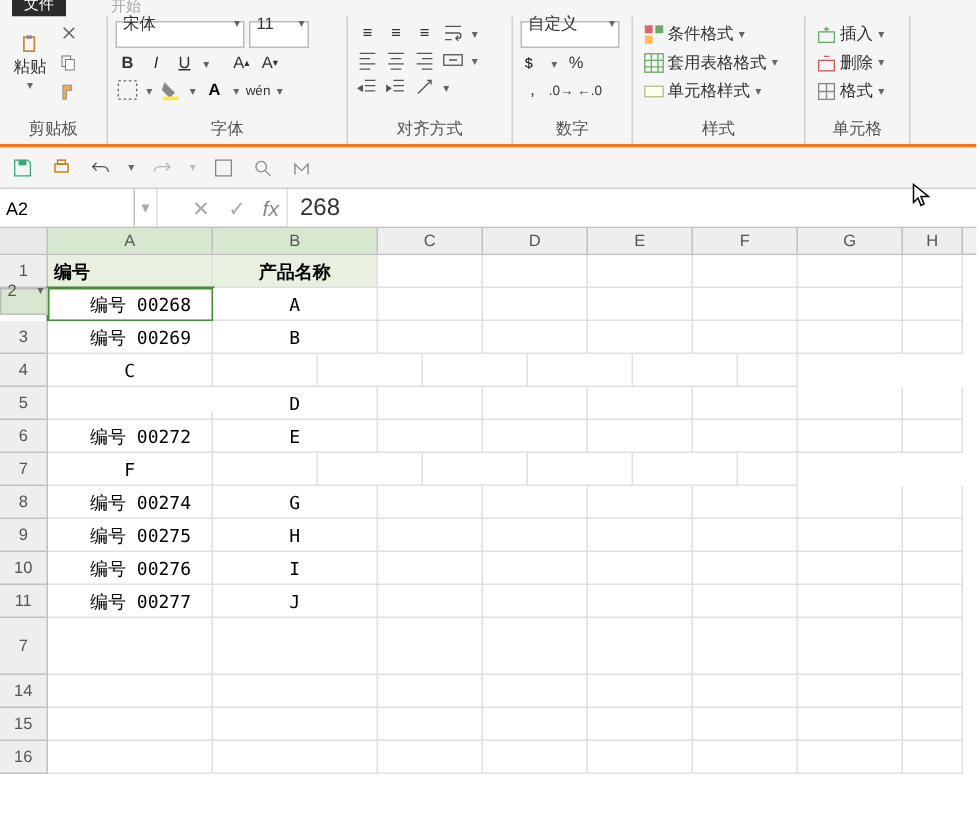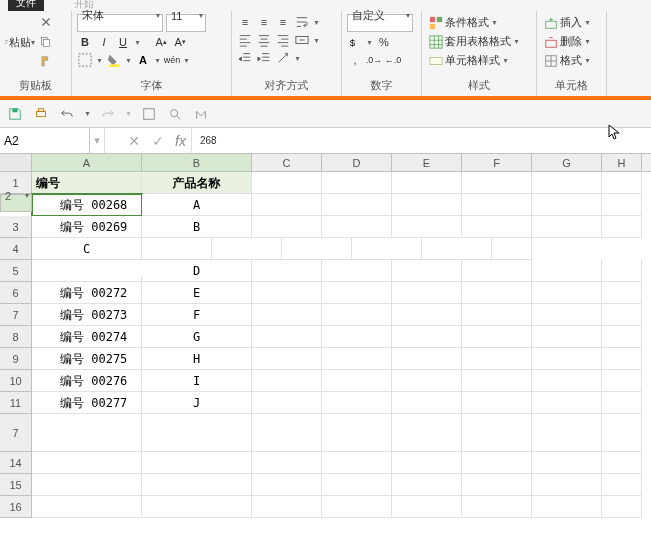--- a/index.html
+++ b/index.html
@@ -1,39 +1,39 @@
 <!DOCTYPE html>
 <html><head>
 <meta charset="utf-8">
 <style>
 *{box-sizing:border-box;margin:0;padding:0;font-family:Arial,"Microsoft YaHei",sans-serif;font-size:11px;-webkit-user-select:none;user-select:none}
 body{background:#fff;width:651px;height:560px;overflow:hidden;color:#333}
-.ribbon{background:#f5f5f5;border-bottom:4px solid #f97316}
+.ribbon{background:#f5f5f5;border-bottom:2px solid #f97316}
 .tabs{height:11px;background:#f5f5f5;display:flex;gap:30px;padding-left:8px;align-items:flex-end;overflow:hidden}
 .tabs span{color:#aaa;font-size:10px}
 .tabs .active{background:#2b2b2b;color:#fff;padding:1px 8px}
 .panel{display:flex;height:85px}
 .grp{border-right:1px solid #d0d0d0;display:flex;flex-direction:column;justify-content:space-between;padding:3px 5px 2px}
 .grp-body{flex:1;display:flex;flex-direction:column;gap:2px}
 .grp-lab{text-align:center;font-size:11px;color:#555;padding:1px 0}
 .row{display:flex;align-items:center;gap:3px}
 .ico{display:inline-flex;align-items:center;justify-content:center;width:16px;height:16px;border:1px solid transparent;cursor:default}
 .dd{width:7px;font-size:8px;color:#666;display:inline-block;text-align:center}
 .sel{border:1px solid #bbb;background:#fff;height:18px;padding:0 14px 15px 4px;font-size:11px;position:relative;display:inline-flex;align-items:center}
 .sel::after{content:"▾";position:absolute;right:2px;font-size:8px;color:#666}
-.big{width:30px;height:40px;display:flex;flex-direction:row;align-items:center;justify-content:center}
+.big{width:30px;height:40px;display:flex;flex-direction:column;align-items:center;justify-content:center}
 .txt{font-size:11px;color:#333;white-space:nowrap}
 .styline{display:flex;align-items:center;gap:2px;font-size:11px;color:#333;cursor:default;padding:1px 2px}
 .qat{height:28px;background:#f5f5f5;border-bottom:1px solid #d0d0d0;display:flex;align-items:center;gap:8px;padding:0 6px}
 .qi{width:18px;height:18px;display:inline-flex;align-items:center;justify-content:center;color:#555;cursor:default}
 .fbar{height:26px;border-bottom:1px solid #c0c0c0;display:flex;align-items:stretch}
 .nbox{width:90px;border-right:1px solid #c0c0c0;display:flex;align-items:center;padding:0 4px;background:#fff}
 .nbox input{border:none;outline:none;width:100%;font-size:12px}
 .fx{width:22px;display:flex;align-items:center;justify-content:center;color:#888;font-style:italic;font-size:14px;border-right:1px solid #e0e0e0}
-.fm{flex:1;display:flex;align-items:center;padding:0 8px;font-size:10px;background:#fff}
+.fm{flex:1;display:flex;align-items:center;padding:0 8px;font-size:16px;background:#fff}
 .fbtn{width:24px;display:flex;align-items:center;justify-content:center;color:#aaa;font-size:14px}
 .grid{position:relative}
 .colh{display:flex;height:18px;background:#f0f0f0;border-bottom:1px solid #c0c0c0}
 .corner{width:32px;border-right:1px solid #c0c0c0;background:#e8e8e8}
 .ch{border-right:1px solid #c0c0c0;text-align:center;line-height:18px;color:#555;font-size:11px;background:#eee}
 .chsel{background:#d8e8d0}
 .gr{display:flex;height:22px}
 .rh{width:32px;border-right:1px solid #c0c0c0;border-bottom:1px solid #c0c0c0;background:#eee;text-align:center;line-height:22px;color:#555;font-size:11px}
 .rh.sel{background:#d8e8d0}
 .cell{border-right:1px solid #e0e0e0;border-bottom:1px solid #e0e0e0;line-height:22px;padding:0 4px;font-size:12px;font-family:"SimSun","宋体",monospace;color:#000;background:#fff;overflow:hidden;white-space:nowrap}
@@ -411,21 +411,20 @@
         <div class="cell" style="width: 110px; text-align: center;">E</div>
         <div class="cell" style="width: 70px;"></div>
         <div class="cell" style="width: 70px;"></div>
         <div class="cell" style="width: 70px;"></div>
         <div class="cell" style="width: 70px;"></div>
         <div class="cell" style="width: 70px;"></div>
         <div class="cell" style="width: 40px;"></div>
       </div>
       <div class="gr">
         <div class="rh">7</div>
-        <div class="cell" style="width: 110px; text-align: left; padding-left: 28px;">编号 00273</div>
         <div class="cell" style="width: 110px; text-align: center;">F</div>
         <div class="cell" style="width: 70px;"></div>
         <div class="cell" style="width: 70px;"></div>
         <div class="cell" style="width: 70px;"></div>
         <div class="cell" style="width: 70px;"></div>
         <div class="cell" style="width: 70px;"></div>
         <div class="cell" style="width: 40px;"></div>
       </div>
       <div class="gr">
         <div class="rh">8</div>

